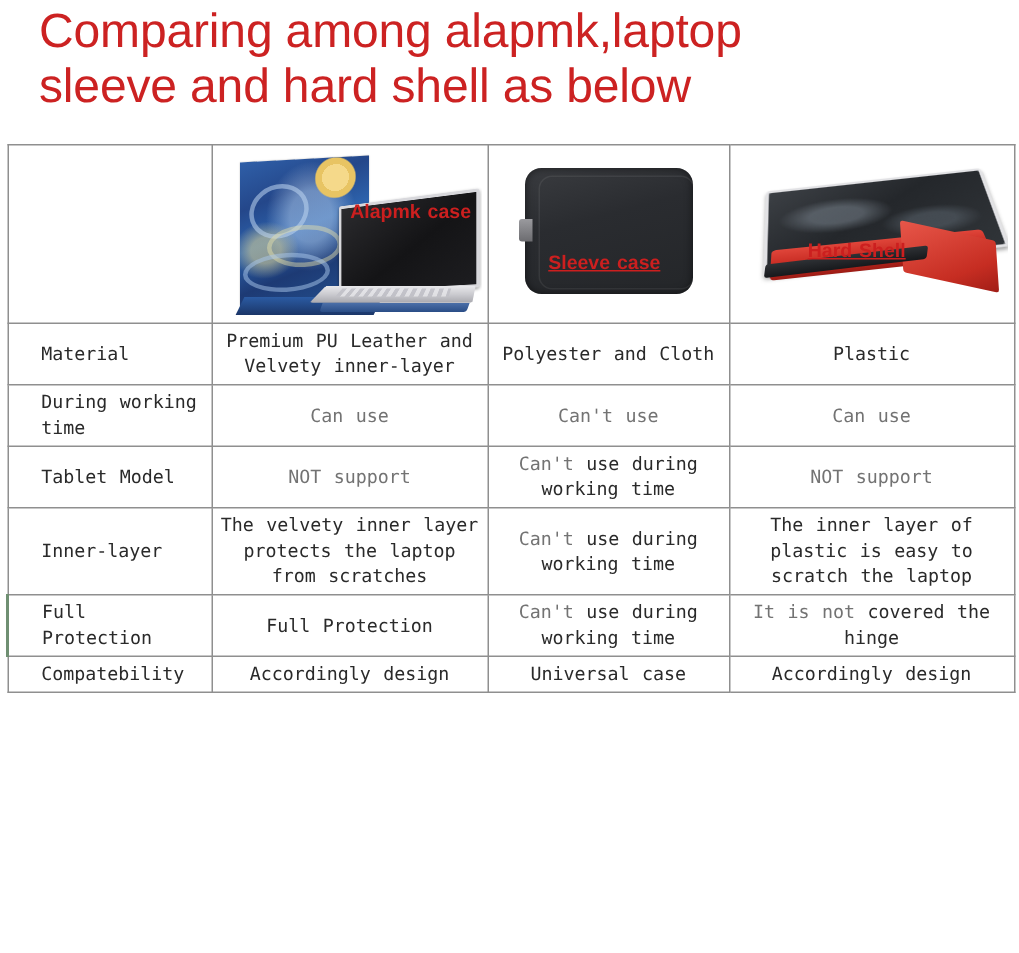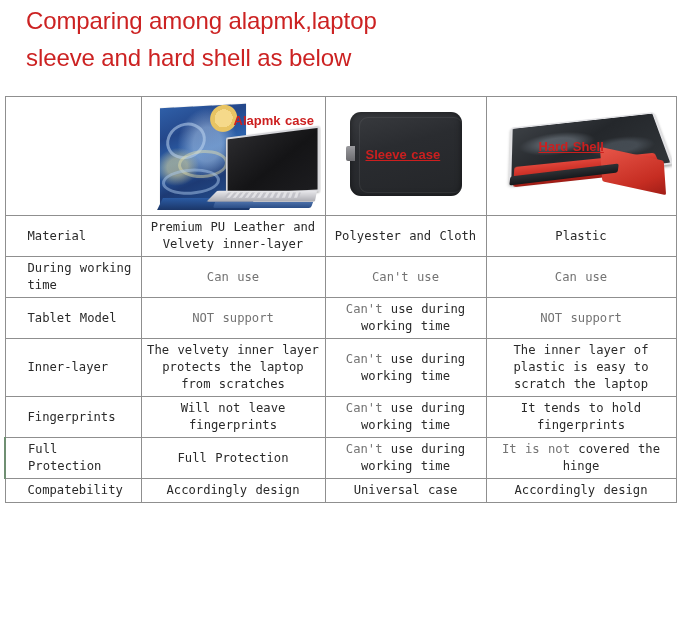--- a/index.html
+++ b/index.html
@@ -15,21 +15,21 @@
   }
 
   
   #title-block {
     padding: 2px 0 0 26px;
     height: 96px;
     box-sizing: border-box;
   }
   #title-block .title-line {
     font-family: "Liberation Sans", "DejaVu Sans", sans-serif;
-    font-size: 24px;
+    font-size: 32px;
     line-height: 37px;
     color: #cc2222;
     white-space: nowrap;
     letter-spacing: -0.1px;
   }
 
   
   #compare-table {
     border-collapse: collapse;
     table-layout: fixed;
@@ -76,20 +76,21 @@
     height: 112px;
     overflow: hidden;
   }
   .badge {
     position: absolute;
     font-family: "Liberation Sans", "DejaVu Sans", sans-serif;
     font-weight: bold;
     color: #cc1f1f;
     z-index: 6;
     white-space: nowrap;
+    margin-top: 20px;
   }
 
   
   .alapmk-scene { position: absolute; left: 14px; top: 6px; width: 160px; height: 104px; }
   .starry-lid {
     position: absolute; left: 0px; top: 0px;
     width: 86px; height: 96px;
     background:
       radial-gradient(circle at 74% 14%, #f5d98a 0 9px, #e8c463 9px 13px, rgba(232,196,99,0) 14px),
       radial-gradient(ellipse at 20% 62%, rgba(225,214,150,0.55) 0 10px, rgba(225,214,150,0) 22px),
@@ -274,26 +275,20 @@
         <td><span class="red">Can't</span><span> use during working time</span></td>
         <td><span class="red">NOT support</span></td>
       </tr>
       <tr>
         <td class="label-cell">Inner-layer</td>
         <td><span>The velvety inner layer protects the laptop from scratches</span></td>
         <td><span class="red">Can't</span><span> use during working time</span></td>
         <td><span>The inner layer of plastic is easy to scratch the laptop</span></td>
       </tr>
       <tr>
-        <td class="label-cell">Fingerprints</td>
-        <td><span>Will not leave fingerprints</span></td>
-        <td><span class="red">Can't</span><span> use during working time</span></td>
-        <td><span>It tends to hold fingerprints</span></td>
-      </tr>
-      <tr>
         <td class="label-cell highlight-cell">Full Protection</td>
         <td><span>Full Protection</span></td>
         <td><span class="red">Can't</span><span> use during working time</span></td>
         <td><span class="red">It is not</span><span> covered the hinge</span></td>
       </tr>
       <tr>
         <td class="label-cell">Compatebility</td>
         <td><span>Accordingly design</span></td>
         <td><span>Universal case</span></td>
         <td><span>Accordingly design</span></td>

